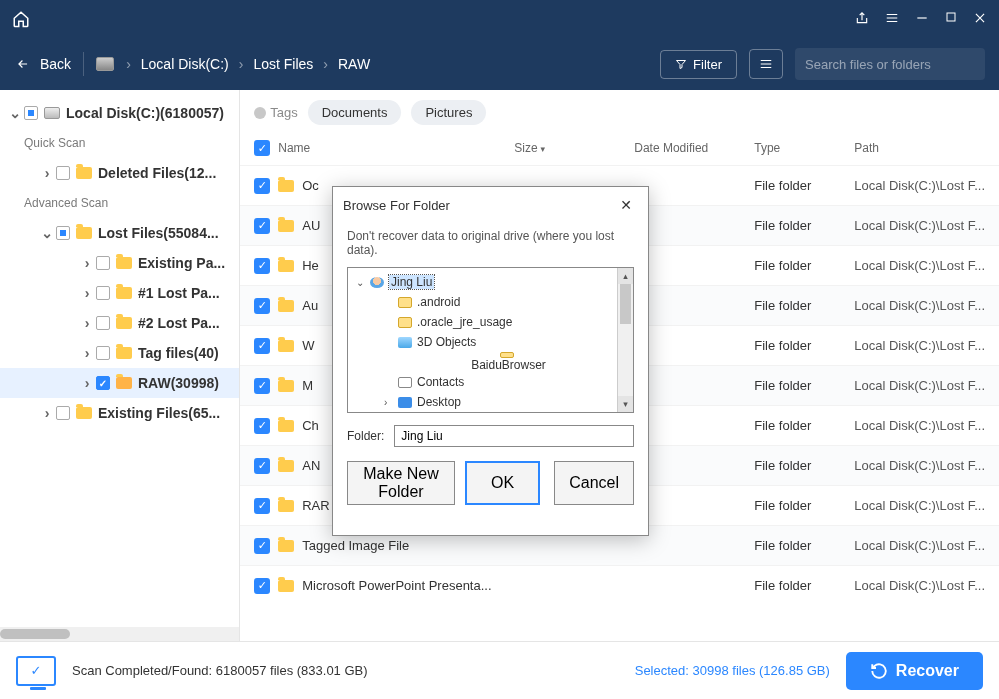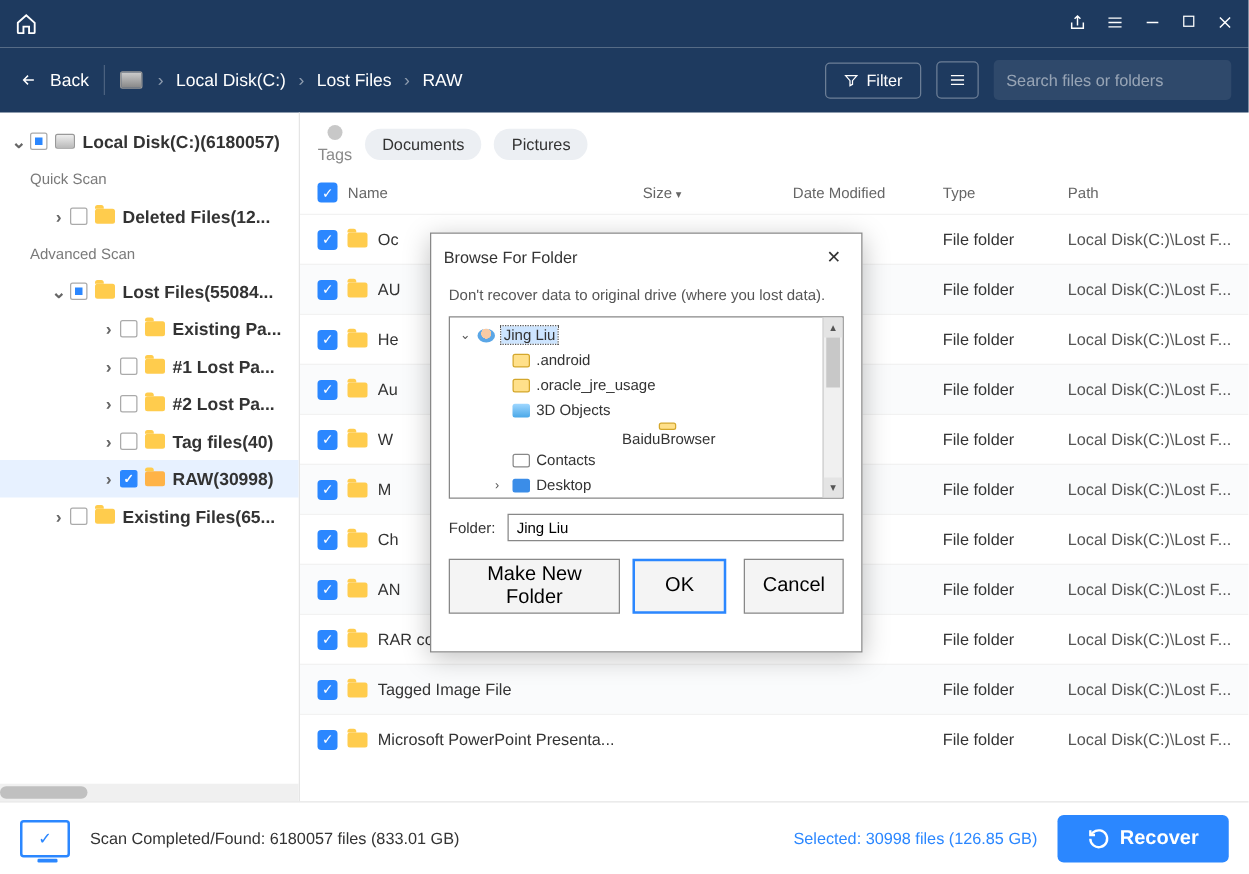--- a/index.html
+++ b/index.html
@@ -38,21 +38,21 @@
 .disk-ico { width: 16px; height: 12px; background: linear-gradient(#eee,#bbb); border: 1px solid #999; border-radius: 2px; margin: 0 6px 0 2px;}
 .folder-ico { width: 16px; height: 12px; background: #ffcc4d; border-radius: 2px; margin: 0 6px 0 2px; position: relative;}
 .folder-ico::before { content: ""; position: absolute; top: -3px; left: 0; width: 7px; height: 3px; background: #ffcc4d; border-radius: 2px 2px 0 0;}
 .folder-ico.raw { background: #ffb347; }
 .tree-row.selected { background: #e7f1ff; }
 .sidebar .hscroll { position: absolute; bottom: 0; left: 0; right: 0; height: 14px; background: #f0f0f0; }
 .sidebar .hscroll .thumb { position: absolute; left: 0; top: 2px; height: 10px; width: 70px; background: #c0c0c0; border-radius: 5px; }
 
 .main { flex: 1; display: flex; flex-direction: column; position: relative; }
 .tags-row { display: flex; align-items: center; gap: 10px; padding: 10px 14px 6px; }
-.tags-lbl { display: flex; align-items: center; gap: 4px; color: #8a8a8a; font-size: 13px; flex-direction: column;}
+.tags-lbl { display: flex; align-items: center; gap: 4px; color: #8a8a8a; font-size: 13px;}
 .tag-pill { padding: 5px 14px; background: #eceff3; border-radius: 14px; font-size: 13px; cursor: pointer;}
 .table { flex: 1; overflow: hidden; }
 .thead { display: flex; align-items: center; height: 34px; padding: 0 14px; color: #666; font-size: 12px; }
 .thead .col-chk, .trow .col-chk { width: 24px; }
 .thead .col-name, .trow .col-name { flex: 0 0 236px; display: flex; align-items: center; gap: 8px;}
 .thead .col-size, .trow .col-size { flex: 0 0 120px; }
 .thead .col-date, .trow .col-date { flex: 0 0 120px; }
 .thead .col-type, .trow .col-type { flex: 0 0 100px; }
 .thead .col-path, .trow .col-path { flex: 1; }
 .thead .sort { font-size: 9px; margin-left: 3px; }
@@ -64,21 +64,21 @@
 .row-name { white-space: nowrap; overflow: hidden; text-overflow: ellipsis; max-width: 196px; }
 .row-path { white-space: nowrap; overflow: hidden; text-overflow: ellipsis; color: #555; }
 
 .statusbar { height: 58px; border-top: 1px solid #e5e5e5; display: flex; align-items: center; padding: 0 16px; gap: 16px; }
 .scan-icon { width: 40px; height: 30px; border: 2px solid #2b87ff; border-radius: 3px; display: flex; align-items: center; justify-content: center; color: #2b87ff; position: relative;}
 .scan-icon::after { content: ""; position: absolute; bottom: -6px; left: 12px; width: 16px; height: 3px; background: #2b87ff; border-radius: 1px;}
 .statusbar .spacer { flex: 1; }
 .selected-txt { color: #2b87ff; font-size: 13px; }
 .recover-btn { display: flex; align-items: flex-start; gap: 8px; padding: 10px 24px; background: #2b87ff; color: #fff; font-size: 16px; font-weight: 600; border-radius: 5px; cursor: pointer; }
 
-.dialog-overlay { position: absolute; left: 344px; top: 186px; width: 346px; background: #fff; border: 1px solid #888; box-shadow: 0 4px 20px rgba(0,0,0,.25); }
+.dialog-overlay { position: absolute; left: 332px; top: 186px; width: 317px; background: #fff; border: 1px solid #888; box-shadow: 0 4px 20px rgba(0,0,0,.25); }
 .dlg-title { display: flex; align-items: center; justify-content: space-between; padding: 8px 10px; font-size: 13px; }
 .dlg-close { cursor: pointer; font-size: 14px; padding: 2px 6px; }
 .dlg-body { padding: 6px 14px 30px; font-size: 12px; }
 .dlg-warn { color: #555; margin-bottom: 10px; }
 .dlg-tree { border: 1px solid #888; height: 146px; overflow: hidden; position: relative; background: #fff; }
 .dlg-tree-row { display: flex; align-items: center; height: 20px; padding-left: 8px; font-size: 12px; cursor: pointer;}
 .dlg-tree-row.selected span.lbl { background: #cde5ff; outline: 1px dotted #555; padding: 0 2px;}
 .dlg-tree-row .ico { width: 14px; height: 11px; margin: 0 5px 0 2px; border-radius: 2px;}
 .dlg-tree-row .ico.folder { background: #ffe08a; border: 1px solid #d4a72c;}
 .dlg-tree-row .ico.user { background: radial-gradient(circle at 50% 35%, #f7caa4 40%, #5aa6e6 42%); border-radius: 50%;}

